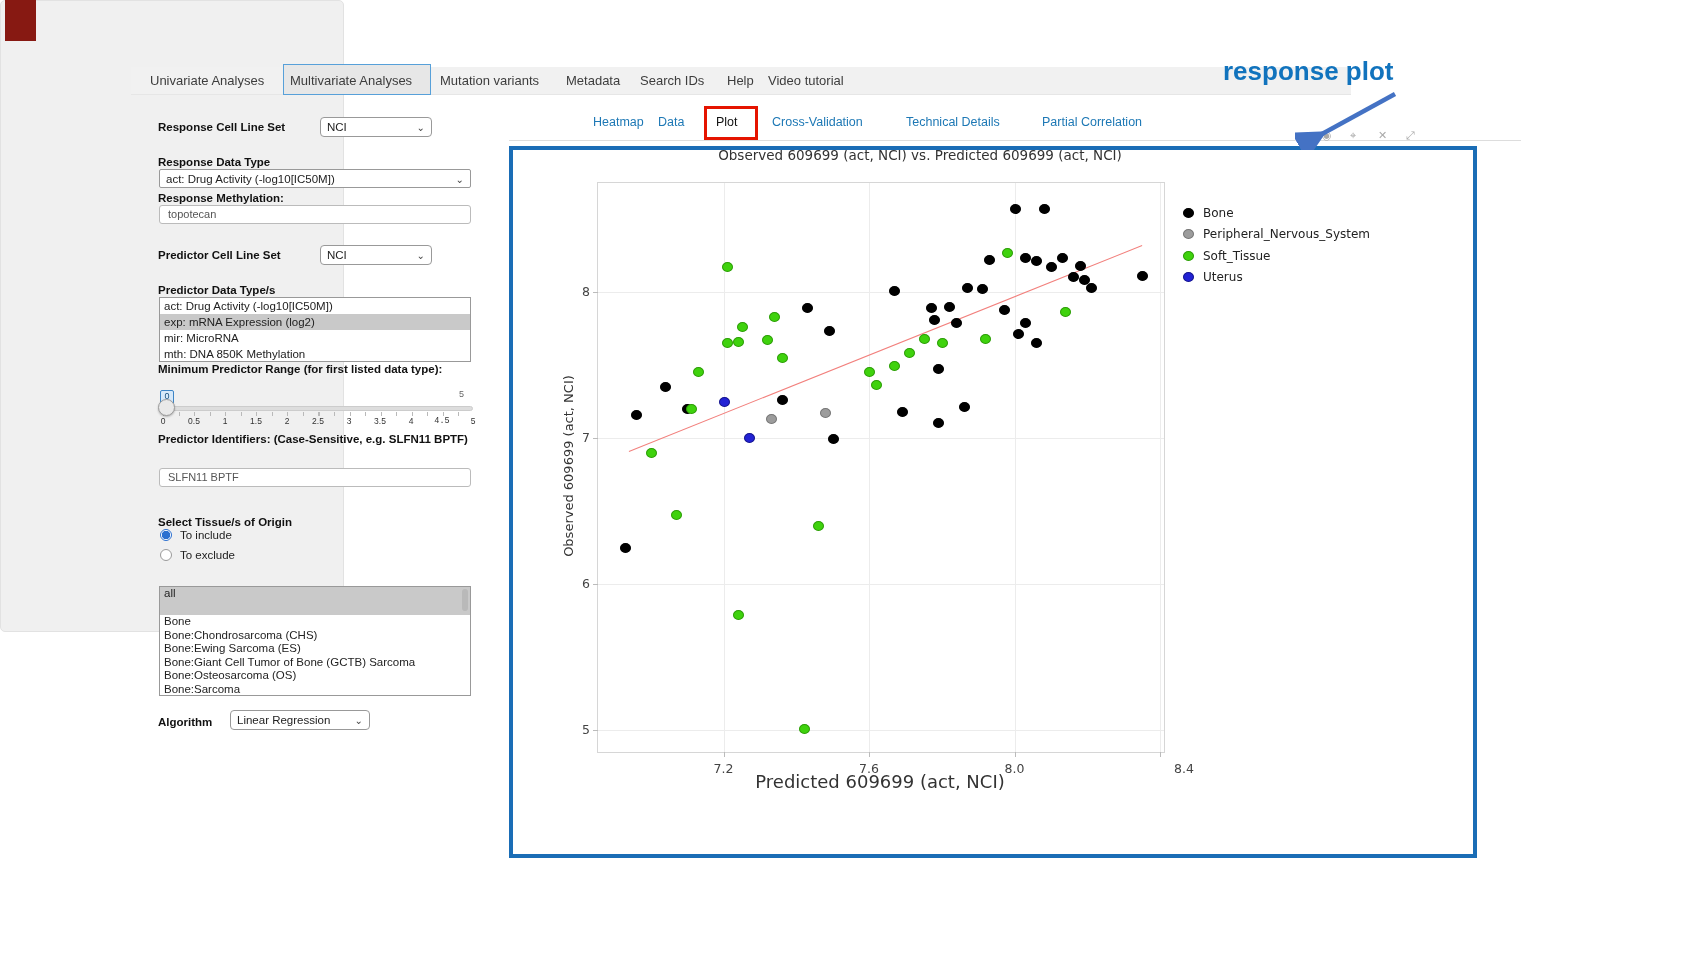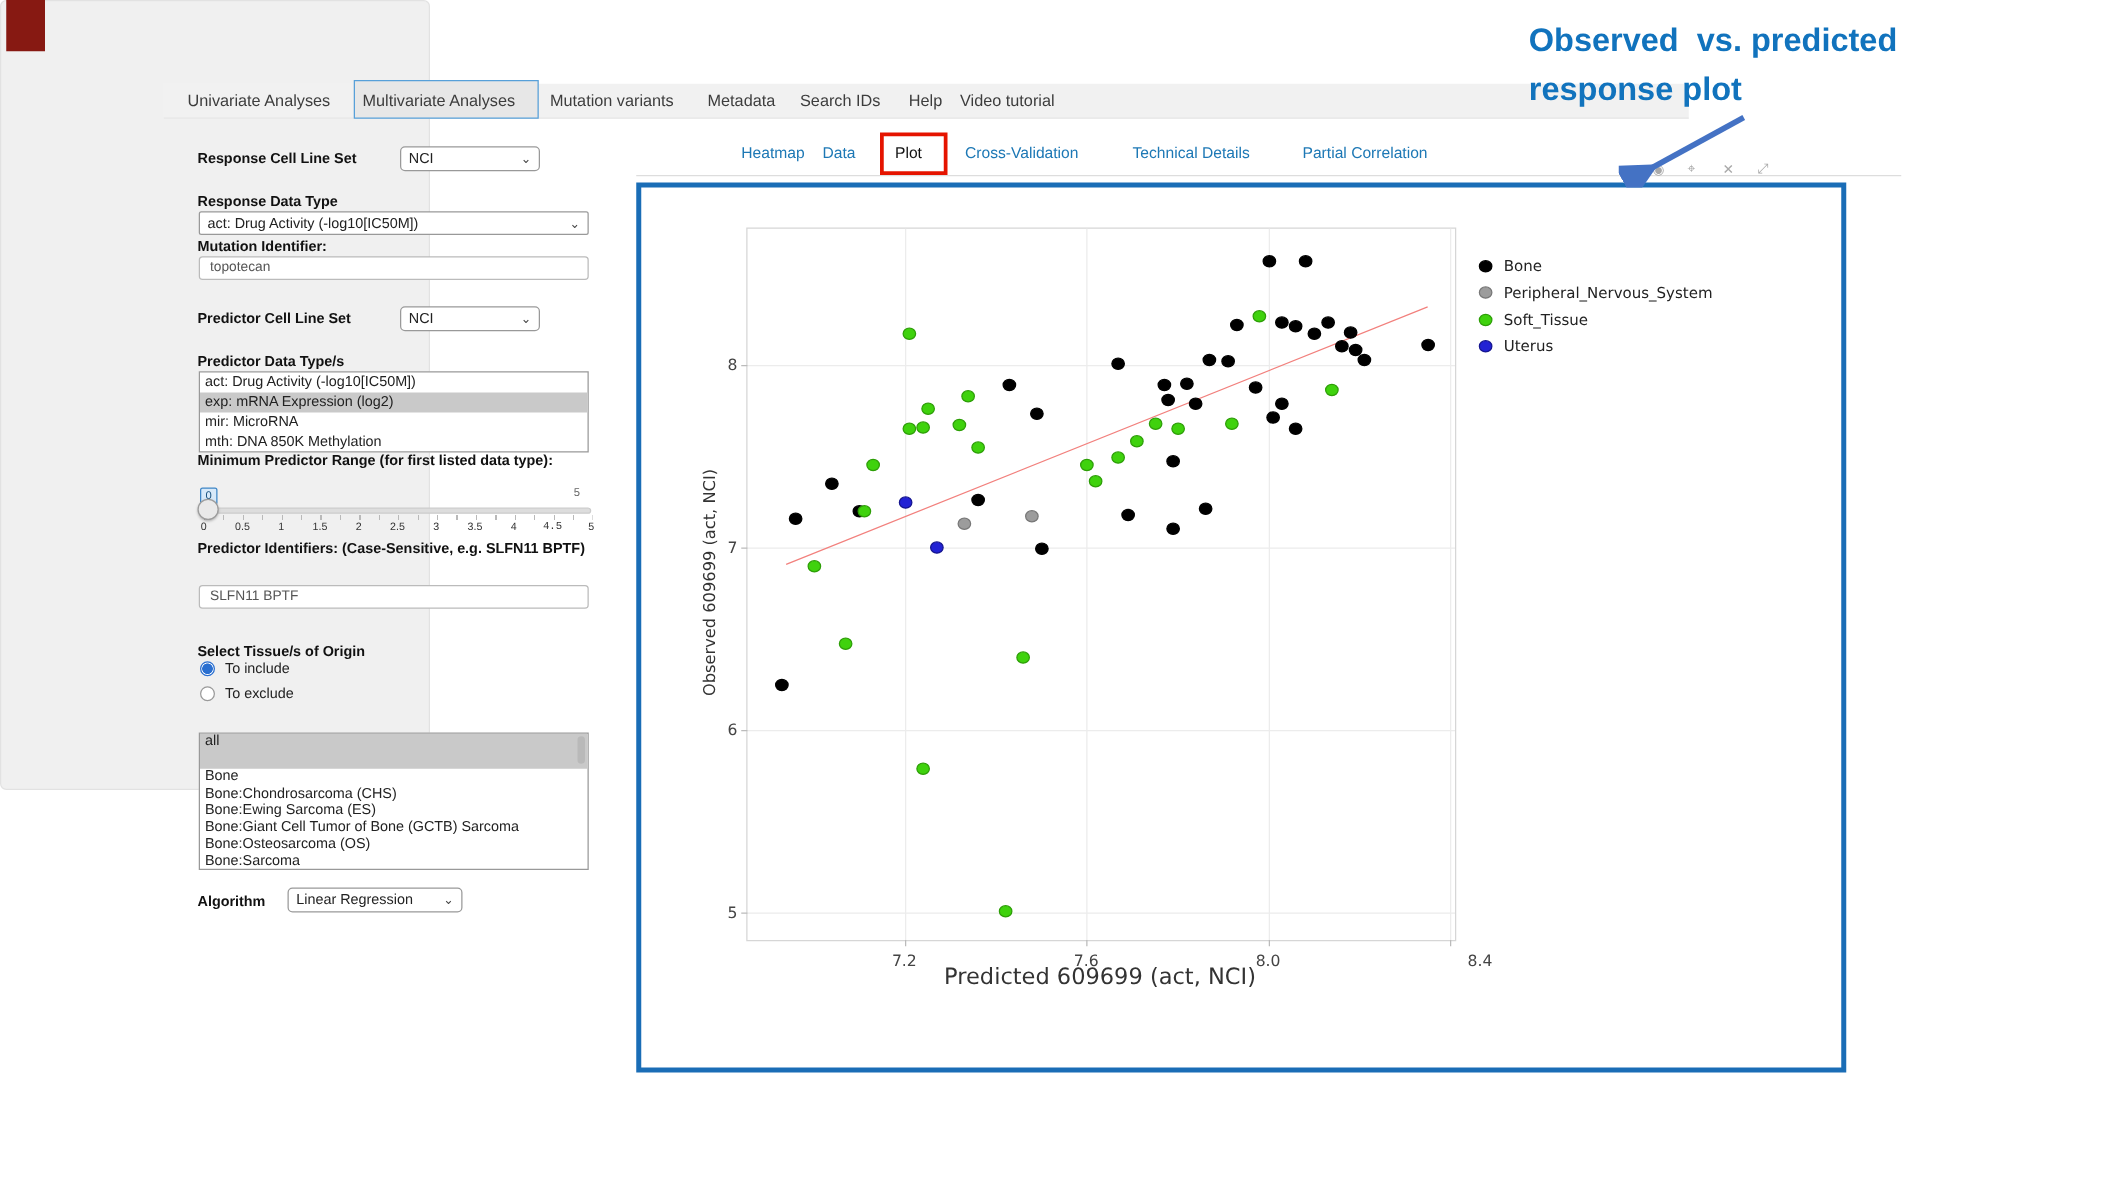--- a/index.html
+++ b/index.html
@@ -92,21 +92,21 @@
     <span>NCI</span>
     <span class="chev">⌄</span>
   </div>
 
   <div class="sb-label abs" style="top:155px">Response Data Type</div>
   <div class="sb-select abs" style="left:159px;top:169px;width:312px;height:19px;border-radius:2px">
     <span>act: Drug Activity (-log10[IC50M])</span>
     <span class="chev">⌄</span>
   </div>
 
-  <div class="sb-label abs" style="top:191px">Mutation Identifier:</div>
+  <div class="sb-label abs" style="top:191px">Response Methylation:</div>
   <div class="sb-input abs" style="top:205px">topotecan</div>
 
   <div class="sb-label abs" style="top:248px">Predictor Cell Line Set</div>
   <div class="sb-select abs" style="left:320px;top:245px;width:112px;height:20px">
     <span>NCI</span>
     <span class="chev">⌄</span>
   </div>
 
   <div class="sb-label abs" style="top:283px">Predictor Data Type/s</div>
   <div class="listbox abs" id="predictor-listbox" style="top:297px;height:65px">
@@ -176,20 +176,21 @@
   <div id="tab-hairline" class="abs"></div>
   <div id="modebar">
       <div class="modebar-icon" style="left: 1322px;">◉</div>
       <div class="modebar-icon" style="left: 1350px;">⌖</div>
       <div class="modebar-icon" style="left: 1378px;">✕</div>
       <div class="modebar-icon" style="left: 1406px;">⤢</div>
     </div>
 
   <div id="bluebox" class="abs"></div>
 
+  <div class="chart-title" style="top:147px">Observed 609699 (act, NCI) vs. Predicted 609699 (act, NCI)</div>
 
   <div id="plot-panel" class="abs">
       <div class="gridline-v" style="left: 125.5px;"></div>
       <div class="tickmark-x" style="left: 125.5px;"></div>
       <div class="xticklabel" style="left: 125.5px;">7.2</div>
       <div class="gridline-v" style="left: 271px;"></div>
       <div class="tickmark-x" style="left: 271px;"></div>
       <div class="xticklabel" style="left: 271px;">7.6</div>
       <div class="gridline-v" style="left: 416.5px;"></div>
       <div class="tickmark-x" style="left: 416.5px;"></div>
@@ -287,21 +288,20 @@
       <div class="legend-row">
         <div class="legend-dot" style="background: rgb(63, 210, 13); border: 1px solid rgb(45, 158, 7);"></div>
         <div class="legend-label">Soft_Tissue</div>
       </div>
       <div class="legend-row">
         <div class="legend-dot" style="background: rgb(34, 34, 212); border: 1px solid rgb(21, 21, 143);"></div>
         <div class="legend-label">Uterus</div>
       </div>
     </div>
 
-  <div class="ann-line" style="left: 1223px; top: 17px; color: rgb(17, 115, 189);">Observed  vs. predicted</div>
   <div class="ann-line" style="left: 1223px; top: 56px; color: rgb(17, 115, 189);">response plot</div>
   <svg id="ann-arrow" class="abs" width="110" height="62">
     <defs>
       <marker id="ah" markerWidth="7" markerHeight="7" refX="4" refY="3.5" orient="auto">
         <path d="M7,0 L0,3.5 L7,7 z" fill="#4472c4"></path>
       </marker>
     </defs>
     <line x1="100" y1="6" x2="16" y2="52" stroke="#4472c4" stroke-width="4.5" marker-end="url(#ah)"></line>
   </svg>
 

